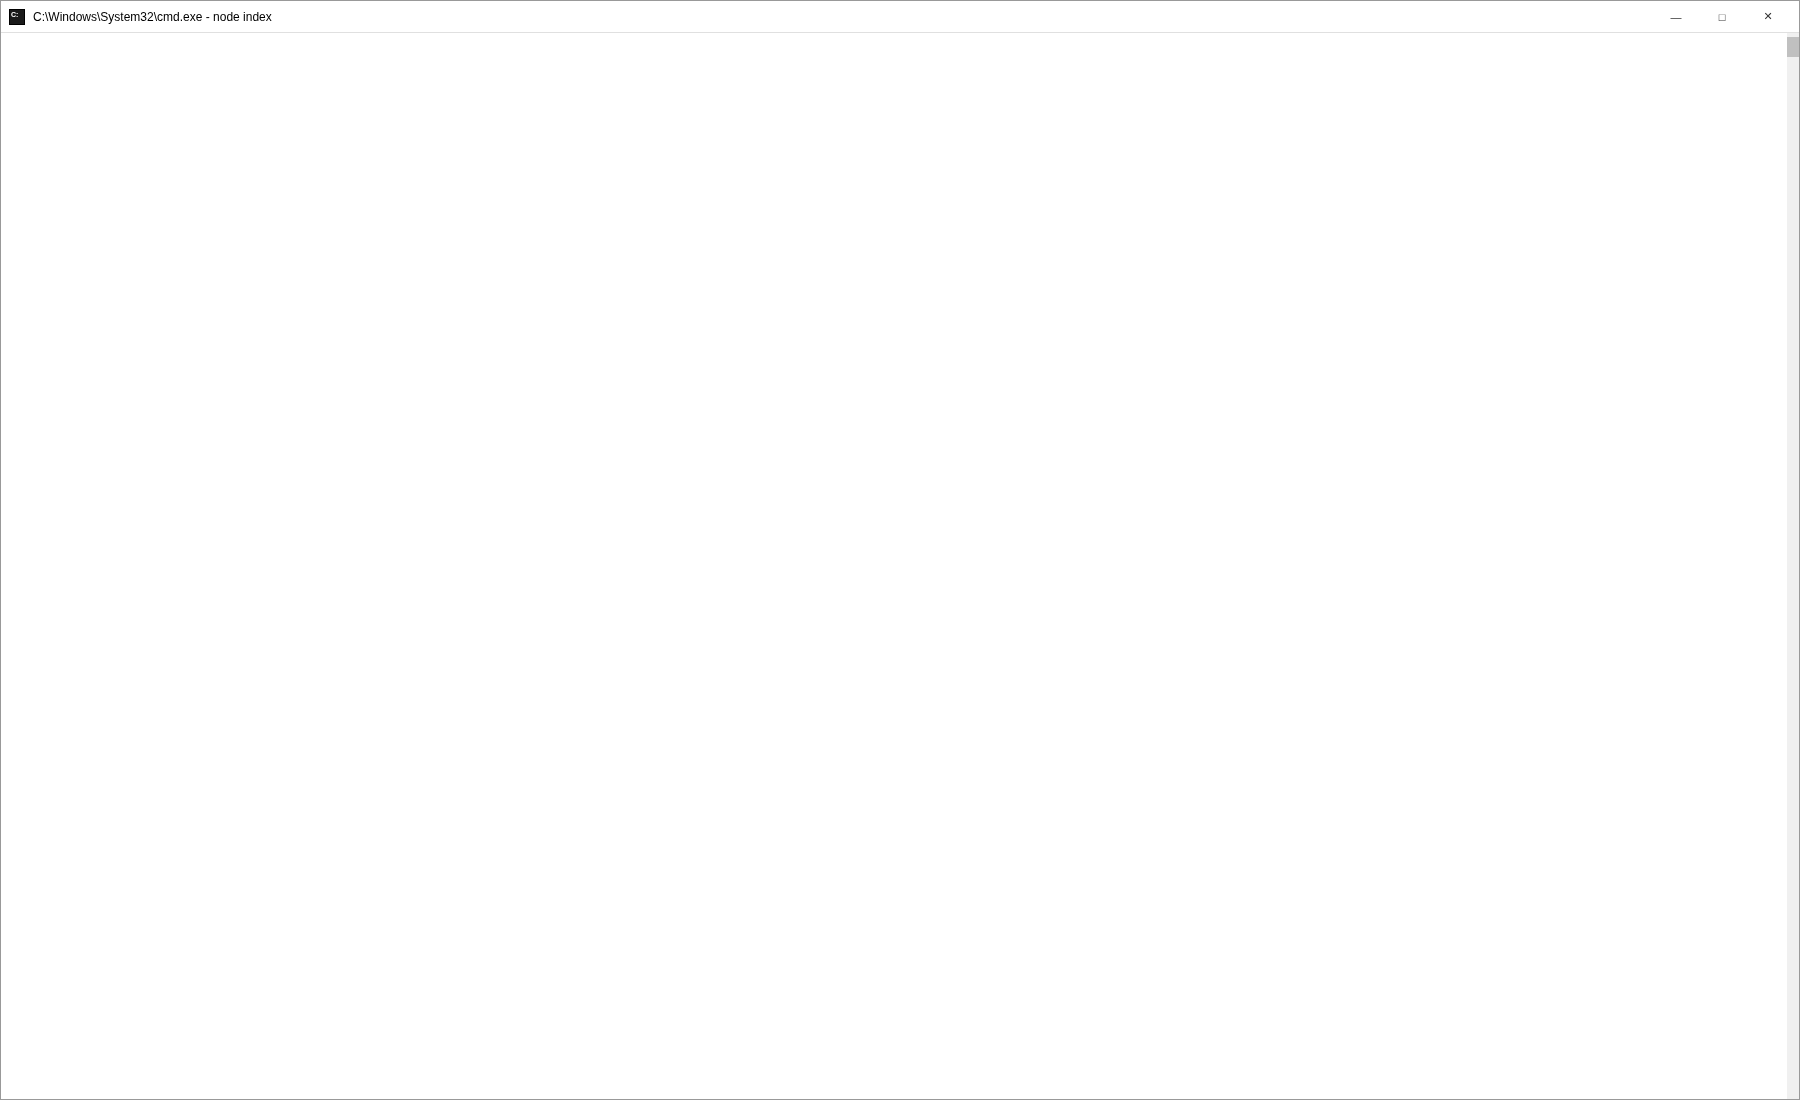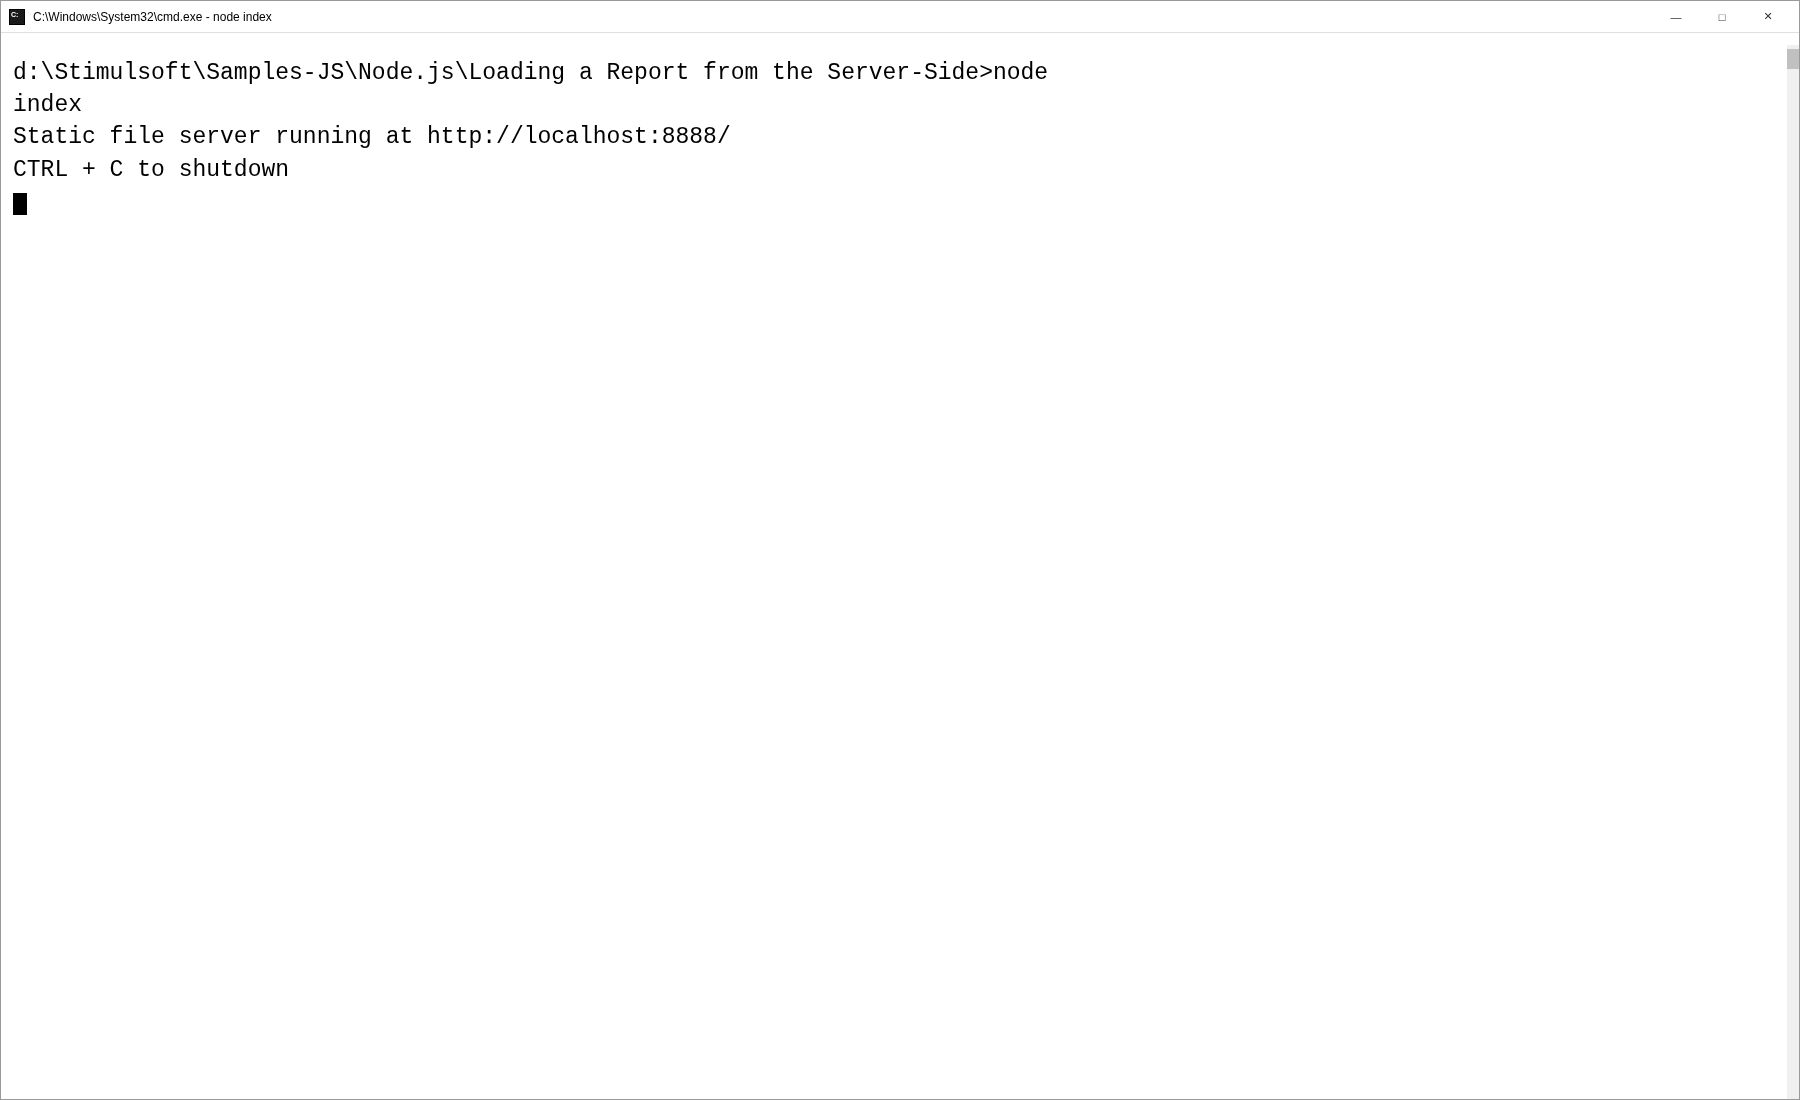--- a/index.html
+++ b/index.html
@@ -16,21 +16,20 @@
       overflow: hidden;
     }
 
     .window {
       width: 1800px;
       height: 1100px;
       background: #ffffff;
       display: flex;
       flex-direction: column;
       border: 1px solid #999;
-      gap: 12px;
     }
 
     .titlebar {
       height: 32px;
       background: #ffffff;
       display: flex;
       align-items: center;
       justify-content: space-between;
       padding: 0 8px;
       border-bottom: 1px solid #e0e0e0;
@@ -149,22 +148,17 @@
       <span class="titlebar-title">C:\Windows\System32\cmd.exe - node  index</span>
     </div>
     <div class="titlebar-controls">
       <button class="titlebar-btn">—</button>
       <button class="titlebar-btn">□</button>
       <button class="titlebar-btn close">✕</button>
     </div>
   </div>
 
   <div class="terminal-body">
-    <div class="terminal-content"><span>d:\Stimulsoft\Samples-JS\Node.js\Loading a Report from the Server-Side&gt;node
-index
-Static file server running at http://localhost:8888/
-CTRL + C to shutdown
-</span><span class="cursor"></span></div>
     <div class="scrollbar">
       <div class="scrollbar-thumb"></div>
     </div>
   </div>
 </div>
 
 </body></html>

